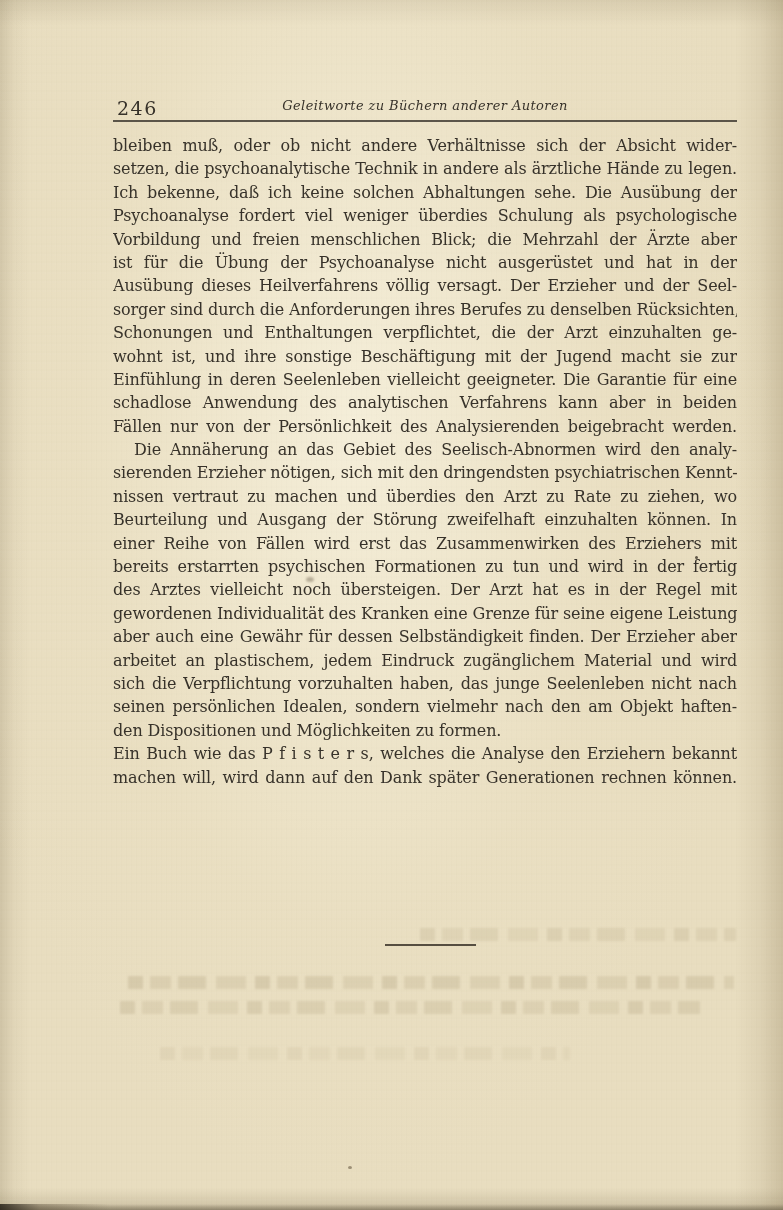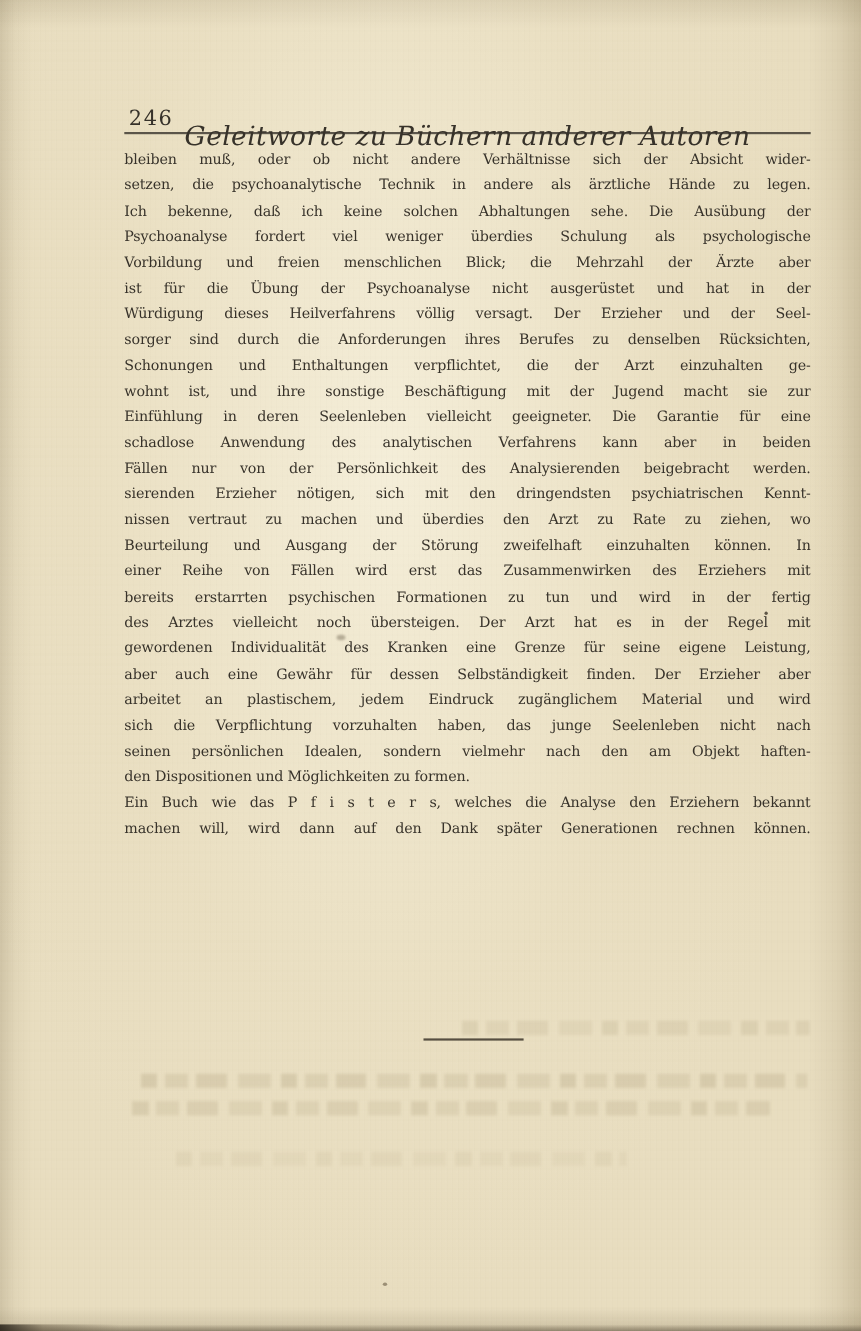--- a/index.html
+++ b/index.html
@@ -36,34 +36,34 @@
   }
 
   
   .header{position:absolute;left:113px;top:97px;width:624px;height:22px;}
   .page-number{
     position:absolute;left:4px;top:0;
     font-size:19px;letter-spacing:1.5px;
   }
   .running-head{
     position:absolute;left:0;right:0;top:1px;text-align:center;
-    font-style:italic;font-size:24px;letter-spacing:.4px;margin-top:12px;
+    font-style:italic;font-size:13px;letter-spacing:.4px;
   }
   .header-rule{
     position:absolute;left:113px;top:120px;width:624px;height:2px;
     background:var(--ink,#37322a);opacity:.8;
   }
 
   
   .text-block{
     position:absolute;left:113px;top:134px;width:624px;
   }
   .line{
     height:23.4px;line-height:23.4px;
-    font-size:13px;letter-spacing:-.15px;
+    font-size:16px;letter-spacing:-.15px;
     text-align:justify;text-align-last:justify;
     overflow:hidden;white-space:nowrap;
   }
   .line.short{text-align-last:left;}
   .line.indent{text-indent:21px;}
 
   
   .divider{
     position:absolute;left:385px;top:944px;width:91px;height:2px;
     background:#3c352a;opacity:.85;
@@ -104,29 +104,30 @@
   <div class="header-rule"></div>
 
   <div class="text-block">
       <div>
         <div class="line">bleiben muß, oder ob nicht andere Verhältnisse sich der Absicht wider-</div>
         <div class="line">setzen, die psychoanalytische Technik in andere als ärztliche Hände zu legen.</div>
         <div class="line">Ich bekenne, daß ich keine solchen Abhaltungen sehe. Die Ausübung der</div>
         <div class="line">Psychoanalyse fordert viel weniger überdies Schulung als psychologische</div>
         <div class="line">Vorbildung und freien menschlichen Blick; die Mehrzahl der Ärzte aber</div>
         <div class="line">ist für die Übung der Psychoanalyse nicht ausgerüstet und hat in der</div>
-        <div class="line">Würdigung dieses Heilverfahrens völlig versagt. Der Erzieher und der Seel-</div>
+        <div class="line">Ausübung dieses Heilverfahrens völlig versagt. Der Erzieher und der Seel-</div>
         <div class="line">sorger sind durch die Anforderungen ihres Berufes zu denselben Rücksichten,</div>
         <div class="line">Schonungen und Enthaltungen verpflichtet, die der Arzt einzuhalten ge-</div>
         <div class="line">wohnt ist, und ihre sonstige Beschäftigung mit der Jugend macht sie zur</div>
         <div class="line">Einfühlung in deren Seelenleben vielleicht geeigneter. Die Garantie für eine</div>
         <div class="line">schadlose Anwendung des analytischen Verfahrens kann aber in beiden</div>
         <div class="line">Fällen nur von der Persönlichkeit des Analysierenden beigebracht werden.</div>
       </div>
       <div>
+        <div class="line indent">Die Annäherung an das Gebiet des Seelisch-Abnormen wird den analy-</div>
         <div class="line">sierenden Erzieher nötigen, sich mit den dringendsten psychiatrischen Kennt-</div>
         <div class="line">nissen vertraut zu machen und überdies den Arzt zu Rate zu ziehen, wo</div>
         <div class="line">Beurteilung und Ausgang der Störung zweifelhaft einzuhalten können. In</div>
         <div class="line">einer Reihe von Fällen wird erst das Zusammenwirken des Erziehers mit</div>
       </div>
       <div>
         <div class="line">bereits erstarrten psychischen Formationen zu tun und wird in der fertig</div>
         <div class="line">des Arztes vielleicht noch übersteigen. Der Arzt hat es in der Regel mit</div>
         <div class="line">gewordenen Individualität des Kranken eine Grenze für seine eigene Leistung,</div>
         <div class="line">aber auch eine Gewähr für dessen Selbständigkeit finden. Der Erzieher aber</div>

